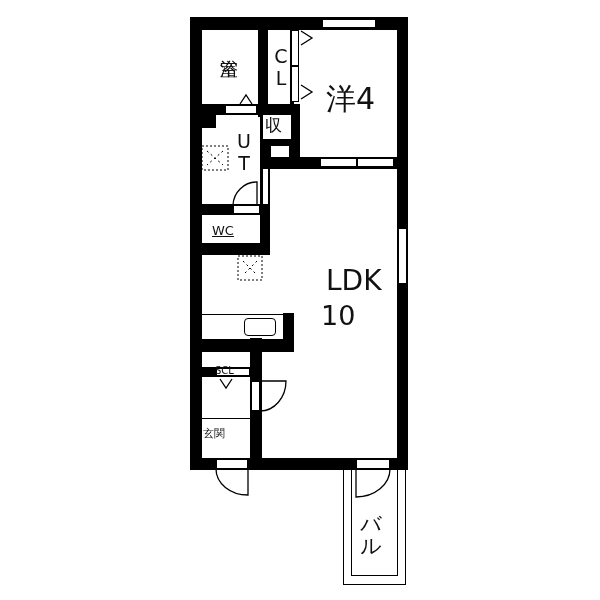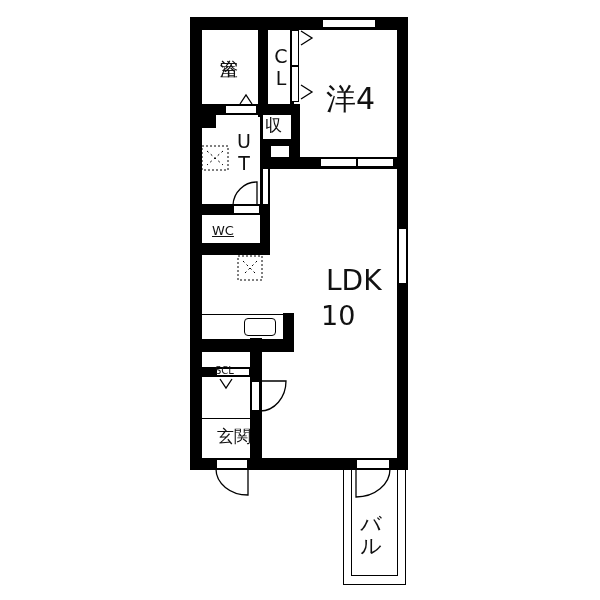--- a/index.html
+++ b/index.html
@@ -109,15 +109,15 @@
 
   <div class="lbl vt" style="left:220px;top:45px;font-size:18px;">浴室</div>
   <div class="lbl vt" style="left:271px;top:45px;font-size:19px;">CL</div>
   <div class="lbl" style="left:326px;top:84px;font-size:30px;">洋4</div>
   <div class="lbl" style="left:265px;top:117px;font-size:17px;">収</div>
   <div class="lbl vt" style="left:234px;top:130px;font-size:19px;">UT</div>
   <div class="lbl" style="left:212px;top:224px;font-size:13px;text-decoration:underline;">WC</div>
   <div class="lbl" style="left:314px;top:267px;font-size:28px;margin-left:12px;">LDK</div>
   <div class="lbl" style="left:321px;top:302px;font-size:27px;">10</div>
   <div class="lbl" style="left:215px;top:354px;font-size:10px;margin-top:12px;">SCL</div>
-  <div class="lbl" style="left:217px;top:428px;font-size:17px;">玄関</div>
+  <div class="lbl" style="left:203px;top:428px;font-size:11px;">玄関</div>
   <div class="lbl vt" style="left:360px;top:500px;font-size:21px;">バル</div>
 </div>
 
 </body></html>

